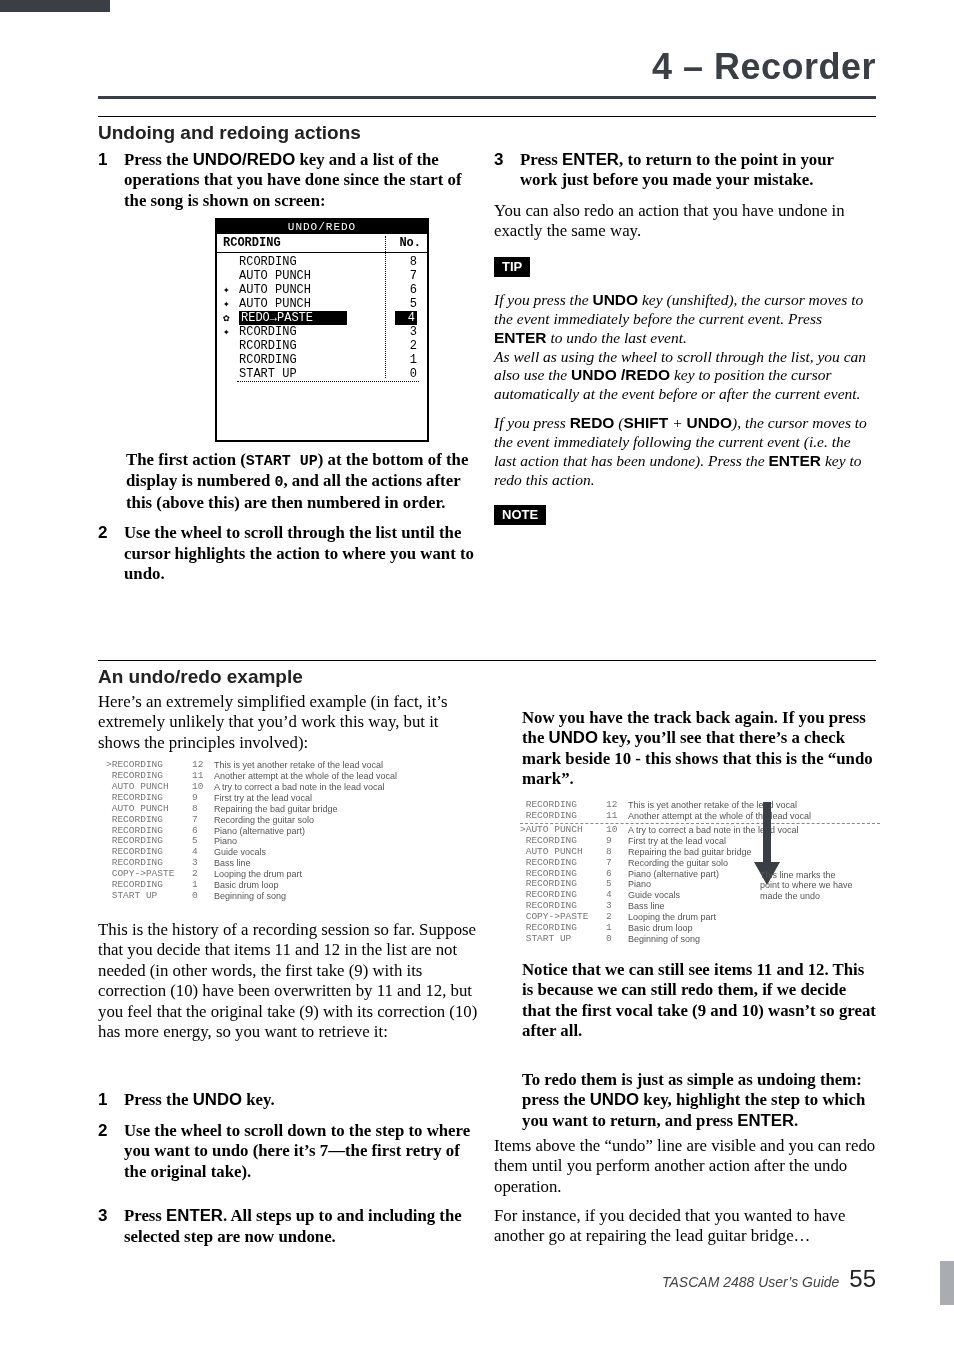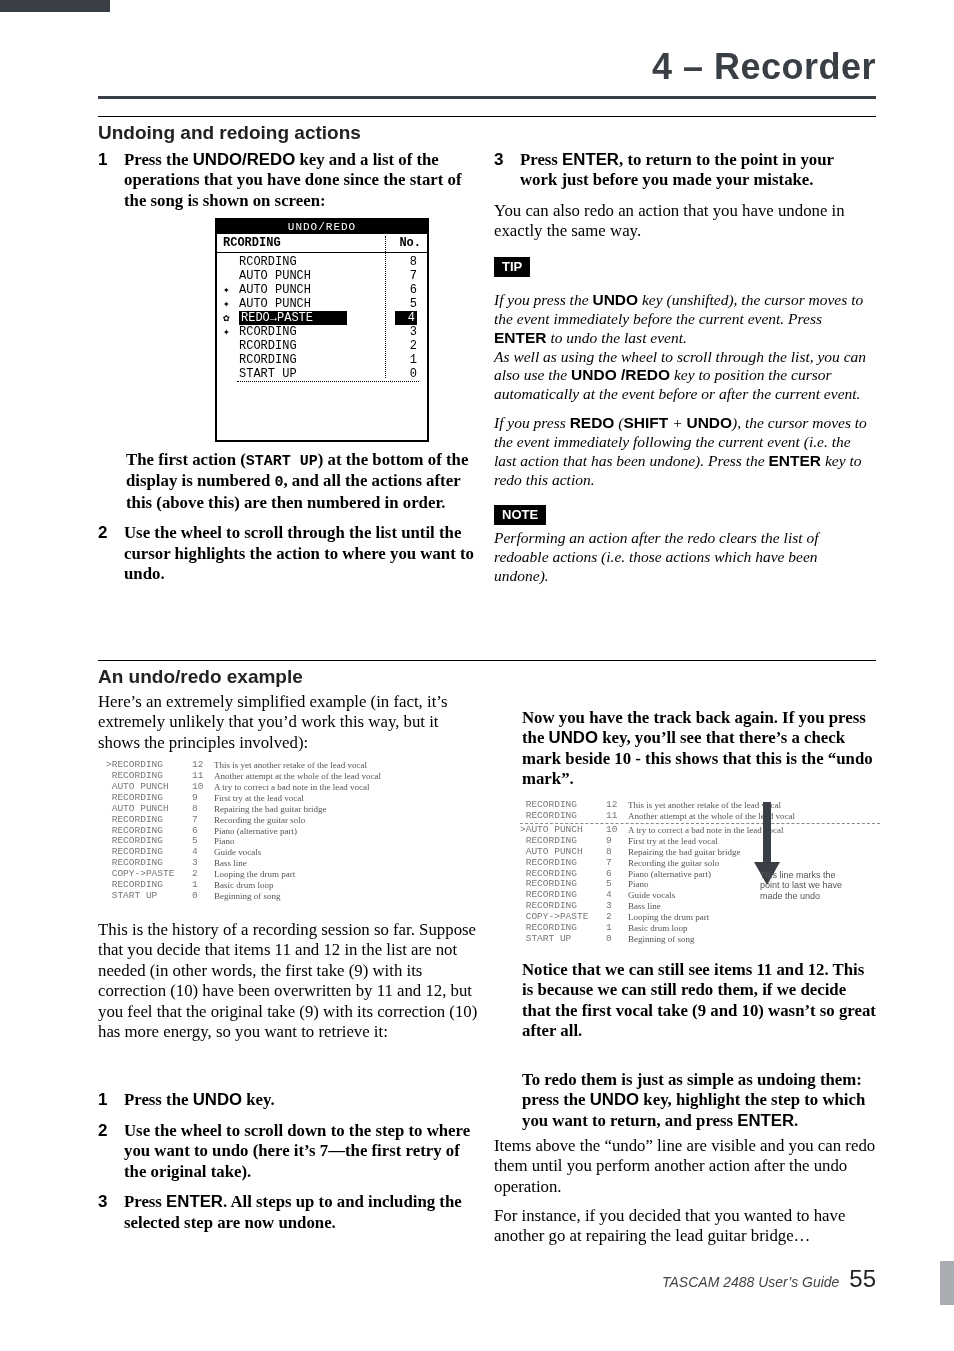--- a/index.html
+++ b/index.html
@@ -177,21 +177,21 @@
     position: absolute;
     font-family: "Courier New", Courier, monospace;
     font-size: 9.5px;
     color: #777;
     line-height: 1.15;
   }
   .history .hrow { display: flex; white-space: pre; }
   .history .op { width: 86px; }
   .history .nn { width: 22px; }
   .history .desc {
-    font-family: Liberation Serif, serif;
+    font-family: Liberation Sans, sans-serif;
     font-size: 9px;
     color: #555;
     text-align: center;
   }
   .history.two .dashed-above {
     border-top: 1px dashed #888;
     margin: 1px 0;
   }
 
   
@@ -332,21 +332,20 @@
     <div class="tip-body">
       <span>As well as using the wheel to scroll through the list, you can also use the </span><span class="key" style="font-style:normal">UNDO /REDO</span><span> key to position the cursor automatically at the event before or after the current event.</span>
     </div>
     <div class="tip-body" style="margin-top:10px">
       <span>If you press </span><span class="key" style="font-style:normal">REDO</span><span> (</span><span class="key" style="font-style:normal">SHIFT</span><span> + </span><span class="key" style="font-style:normal">UNDO</span><span>), the cursor moves to the event immediately following the current event (i.e. the last action that has been undone). Press the </span><span class="key" style="font-style:normal">ENTER</span><span> key to redo this action.</span>
     </div>
   </div>
 
   <div style="margin-top:14px">
     <span class="note-badge">NOTE</span>
-    <div class="note-body">Performing an action after the redo clears the list of redoable actions (i.e. those actions which have been undone).</div>
   </div>
 </div>
 
 <div class="sec-rule" style="top:660px"></div>
 <div class="sec-head" style="left:98px; top:666px">An undo/redo example</div>
 
 <div class="col colL" style="top:692px">Here’s an extremely simplified example (in fact, it’s extremely unlikely that you’d work this way, but it shows the principles involved):</div>
 
 <div class="history" style="left:106px; top:760px; width:380px" id="history1">
       <div class="hrow"><span class="op">&gt;RECORDING</span><span class="nn">12</span><span class="desc">This is yet another retake of the lead vocal</span></div>
@@ -366,21 +365,21 @@
 
 <div class="col colL" style="top:920px">This is the history of a recording session so far. Suppose that you decide that items 11 and 12 in the list are not needed (in other words, the first take (9) with its correction (10) have been overwritten by 11 and 12, but you feel that the original take (9) with its correction (10) has more energy, so you want to retrieve it:</div>
 
 <div class="col colL" style="top:1090px">
   <div class="step">
     <span class="num">1</span><span class="step-body"><span>Press the </span><span class="key">UNDO</span><span> key.</span></span>
   </div>
   <div class="step" style="margin-top:10px">
     <span class="num">2</span><span class="step-body">Use the wheel to scroll down to the step to where you want to undo (here it’s 7—the first retry of the original take).</span>
   </div>
-  <div class="step" style="margin-top:10px">
+  <div class="step" style="margin-top:24px">
     <span class="num">3</span><span class="step-body"><span>Press </span><span class="key">ENTER</span><span>. All steps up to and including the selected step are now undone.</span></span>
   </div>
 </div>
 
 <div class="col colR" style="top:708px; width:354px; left:522px">
   <div class="step">
     <span class="step-body" style="width:354px"><span>Now you have the track back again. If you press the </span><span class="key">UNDO</span><span> key, you’ll see that there’s a check mark beside 10 - this shows that this is the “undo mark”.</span></span>
   </div>
 </div>
 
@@ -399,21 +398,21 @@
       <div class="hrow"><span class="op"> COPY-&gt;PASTE</span><span class="nn">2</span><span class="desc">Looping the drum part</span></div>
       <div class="hrow"><span class="op"> RECORDING</span><span class="nn">1</span><span class="desc">Basic drum loop</span></div>
       <div class="hrow"><span class="op"> START UP</span><span class="nn">0</span><span class="desc">Beginning of song</span></div>
     </div>
 
 <svg class="arrow-svg" style="left:750px; top:800px" width="34" height="90">
   <polygon points="17,85 4,62 13,62 13,2 21,2 21,62 30,62" fill="#3a3e45"></polygon>
 </svg>
 <div class="callout" style="left:760px; top:870px">
   <div>This line marks the</div>
-  <div>point to last we have</div>
+  <div>point to where we have</div>
   <div>made the undo</div>
 </div>
 
 <div class="col colR" style="top:960px; width:354px; left:522px">
   <div class="step">
     <span class="step-body" style="width:354px">Notice that we can still see items 11 and 12. This is because we can still redo them, if we decide that the first vocal take (9 and 10) wasn’t so great after all.</span>
   </div>
   <div class="step" style="margin-top:28px">
     <span class="step-body" style="width:354px"><span>To redo them is just as simple as undoing them: press the </span><span class="key">UNDO</span><span> key, highlight the step to which you want to return, and press </span><span class="key">ENTER</span><span>.</span></span>
   </div>

